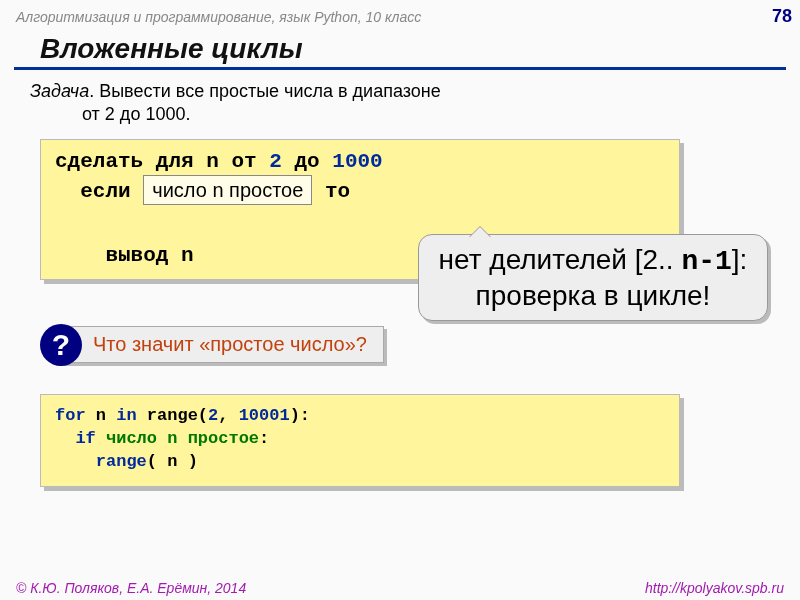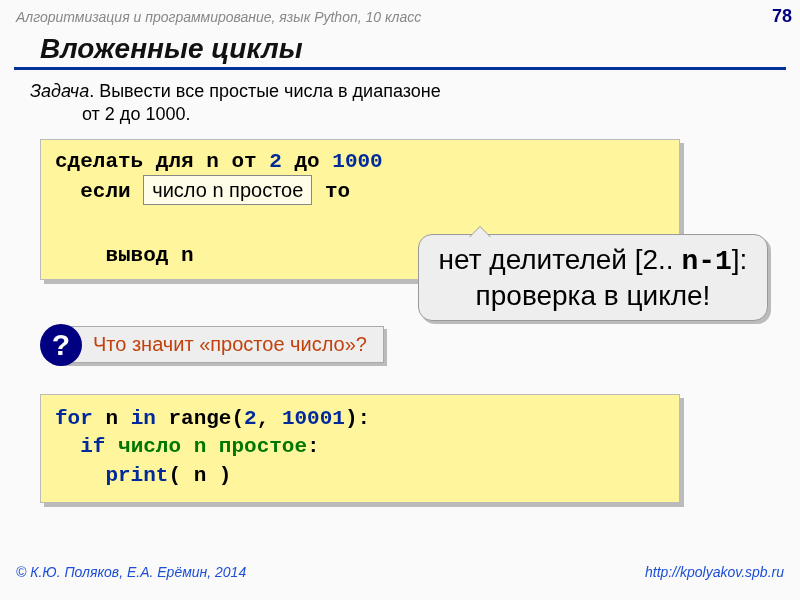--- a/index.html
+++ b/index.html
@@ -126,35 +126,35 @@
     font-size: 20px;
     color: #c2410c;
   }
   .codebox2 {
     background: #fff59d;
     border: 1px solid #bbb;
     box-shadow: 4px 4px 0 #bbb;
     margin: 28px 120px 6px 40px;
     padding: 10px 14px 12px 14px;
     font-family: "Courier New", monospace;
-    font-size: 21px;
+    font-size: 17px;
     font-weight: bold;
     color: #000;
     line-height: 1.35;
   }
   .kw-blue { color: #002a9c; }
   .kw-green { color: #007700; }
   .footer {
     position: absolute;
-    bottom: 20px;
+    bottom: 4px;
     left: 0;
     right: 0;
     display: flex;
     justify-content: space-between;
-    color: #1d4ed8;
+    color: #a21caf;
     font-style: italic;
     font-size: 14px;
     padding: 0 16px;
   }
 </style>
 </head>
 <body>
 
 <div class="header">
   <span>Алгоритмизация и программирование, язык Python, 10 класс</span>
@@ -184,19 +184,19 @@
 </div>
 
 <div class="qrow">
   <div class="qcircle">?</div>
   <div class="qbox">Что значит «простое число»?</div>
 </div>
 
 <div class="codebox2">
   <div style="white-space:pre;"><span class="kw-blue">for</span><span> n </span><span class="kw-blue">in</span><span> range(</span><span class="kw-blue">2</span><span>, </span><span class="kw-blue">10001</span><span>):</span></div>
   <div style="white-space:pre;"><span class="kw-blue">  if</span><span class="kw-green"> число n простое</span><span>:</span></div>
-  <div style="white-space:pre;"><span class="kw-blue">    print</span><span>( n )</span></div>
+  <div style="white-space:pre;"><span class="kw-blue">    range</span><span>( n )</span></div>
 </div>
 
 <div class="footer">
   <span>© К.Ю. Поляков, Е.А. Ерёмин, 2014</span>
   <span>http://kpolyakov.spb.ru</span>
 </div>
 
 </body></html>

